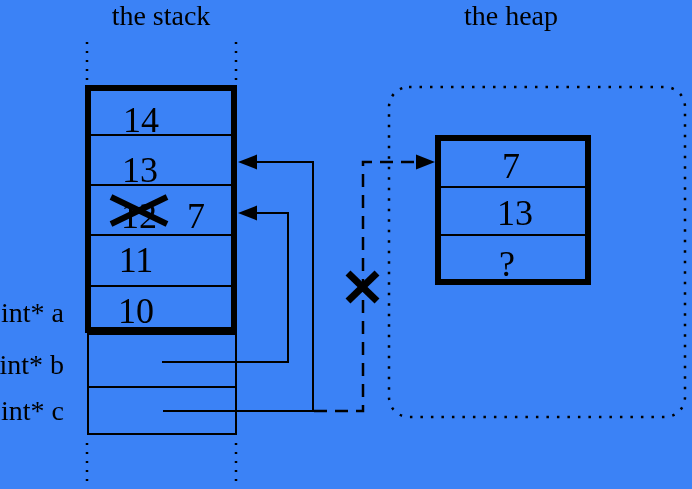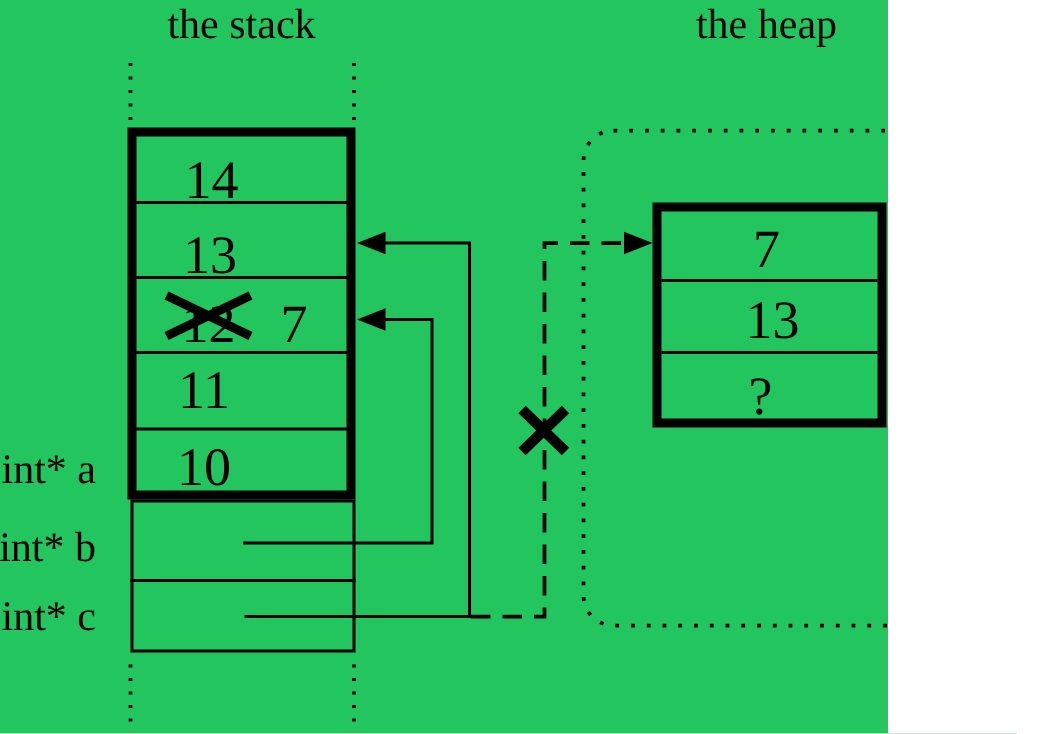--- a/index.html
+++ b/index.html
@@ -1,20 +1,20 @@
 <!DOCTYPE html>
 <html><head>
 <meta charset="utf-8">
 <style>
   html, body { margin: 0; padding: 0; background: #ffffff; }
   .canvas {
     position: relative;
-    width: 592px;
+    width: 692px;
     height: 489px;
-    background: #22c55e;
+    background: #3b82f6;
     overflow: hidden;
   }
   svg { display: block; }
   text {
     fill: #000000;
     font-family: "Liberation Serif", serif;
   }
   .title { font-size: 28px; }
   .num   { font-size: 36px; }
   .label { font-size: 28px; }

